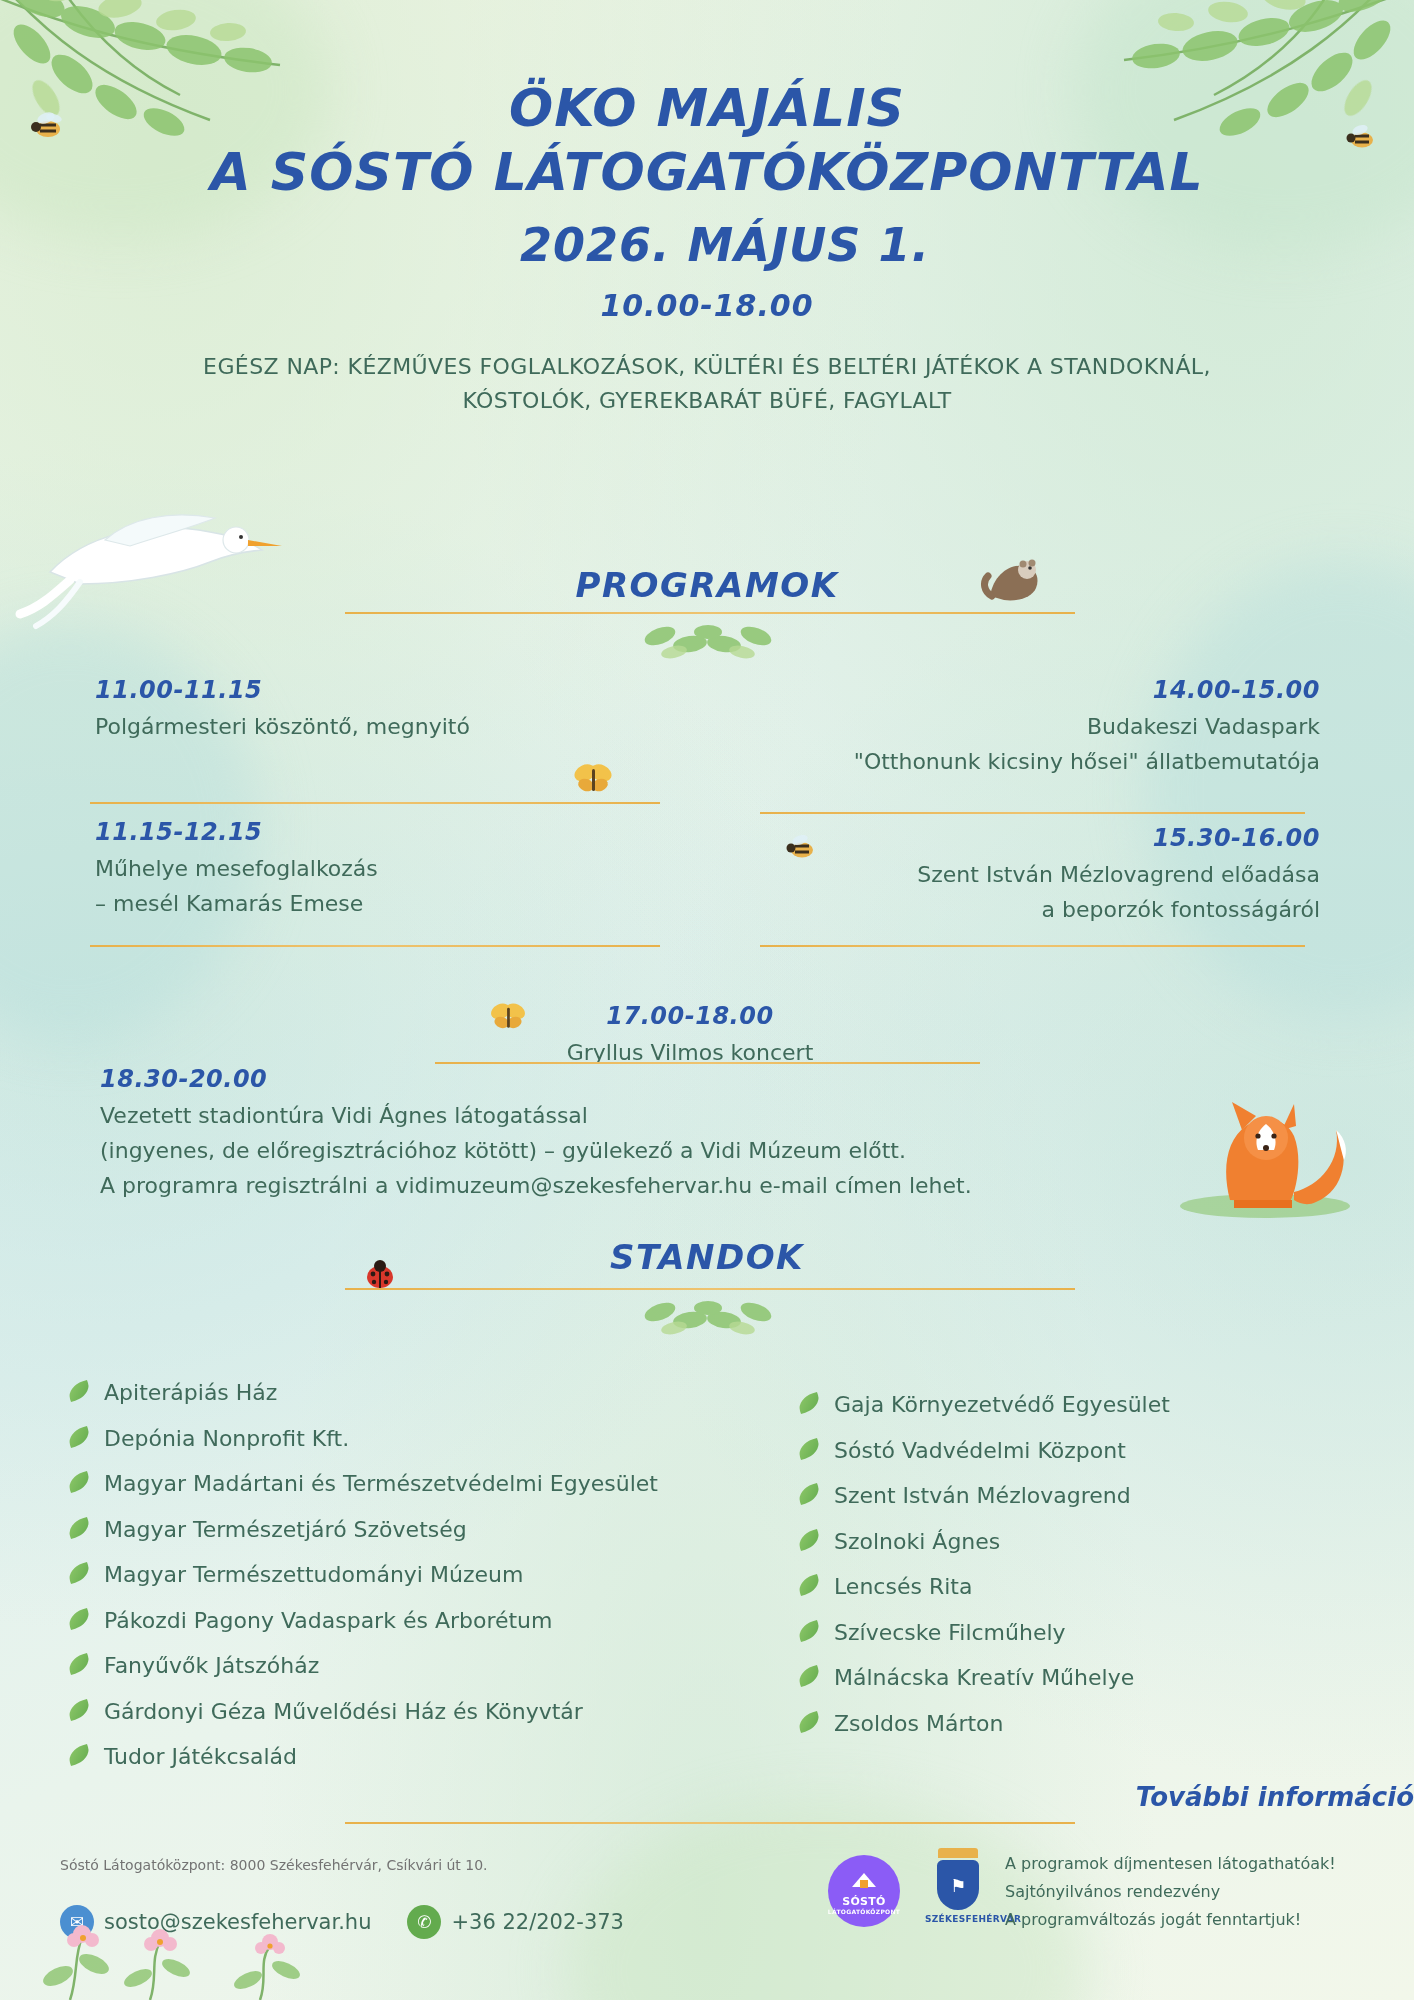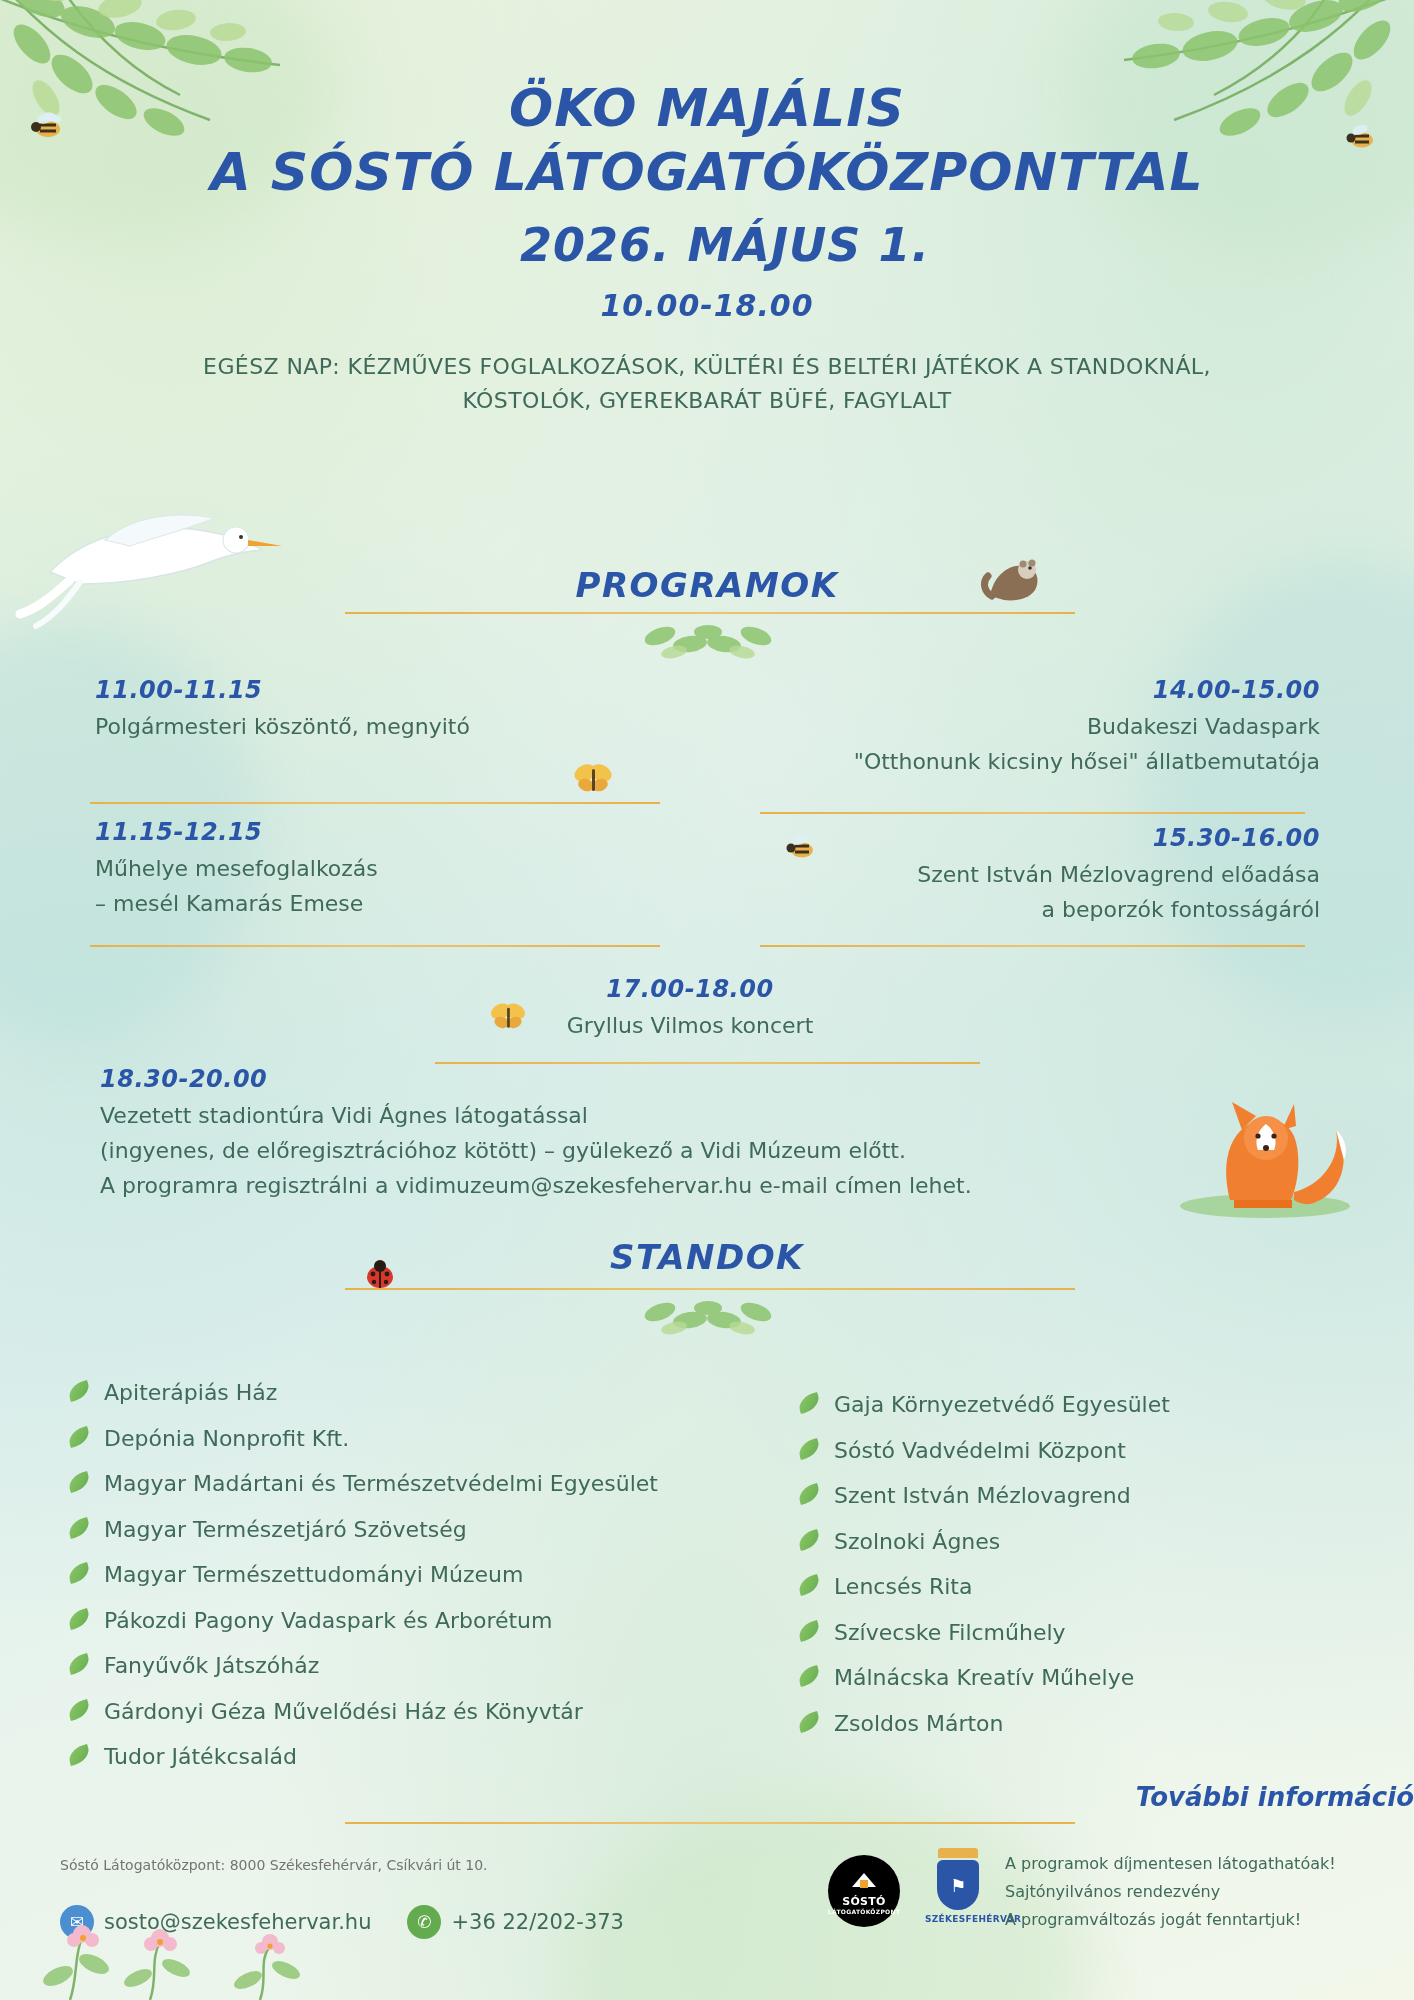--- a/index.html
+++ b/index.html
@@ -50,21 +50,21 @@
     background:linear-gradient(90deg,#e8b14b 0%, #eec36f 50%, #e8b14b 100%);
   }
 
   .slot { position:absolute; color:#3a5e52; }
   .slot .time {
     color:#2b56a8; font-weight:bold; font-size:24px; font-style:italic;
     letter-spacing:0.5px;
   }
   .slot .desc { font-size:22px; line-height:1.5; color:#3f6a5a; margin-top:6px; }
   .right { text-align:right; }
-  .center { text-align:center; }
+  .center { text-align:center;margin-top:27px; }
 
   .standcol { position:absolute; color:#3f6a5a; font-size:22px; line-height:2.07; }
   .standitem { position:relative; padding-left:44px; white-space:nowrap; }
   .standitem .lf {
     position:absolute; left:8px; top:13px; width:22px; height:16px;
     background:linear-gradient(135deg,#8fc96a,#63ab4e);
     border-radius:80% 0 80% 0; transform:rotate(-18deg);
   }
 
   .footer-h {
@@ -76,21 +76,21 @@
   .pill {
     width:34px; height:34px; border-radius:50%;
     background:#4b8fd1; color:#fff; display:flex; align-items:center; justify-content:center;
     font-size:17px;
   }
   .pill.green { background:#63ab4e; }
   .legal { position:absolute; left:1005px; top:1850px; font-size:16px; color:#3f6a5a; line-height:1.75; }
 
   .logo-sosto {
     position:absolute; left:828px; top:1855px; width:72px; height:72px;
-    border-radius:50%; background:#000000; color:#fff;
+    border-radius:50%; background:#8b5cf6; color:#fff;
     display:flex; flex-direction:column; align-items:center; justify-content:center;
     font-size:9px; font-weight:bold; letter-spacing:0.3px; text-align:center;
   }
   .logo-szfvar { position:absolute; left:925px; top:1848px; width:66px; text-align:center; }
   .shield {
     width:42px; height:50px; margin:0 auto;
     background:#2b56a8; border-radius:6px 6px 22px 22px;
     display:flex; align-items:center; justify-content:center; color:#fff; font-size:18px;
   }
   .crown { width:40px; height:10px; margin:0 auto 2px; background:#e8b14b; border-radius:3px 3px 0 0; }

